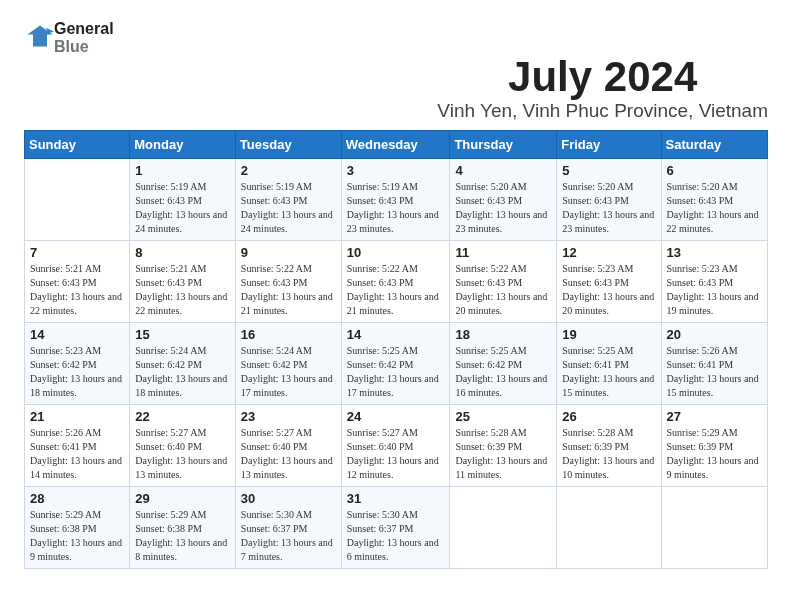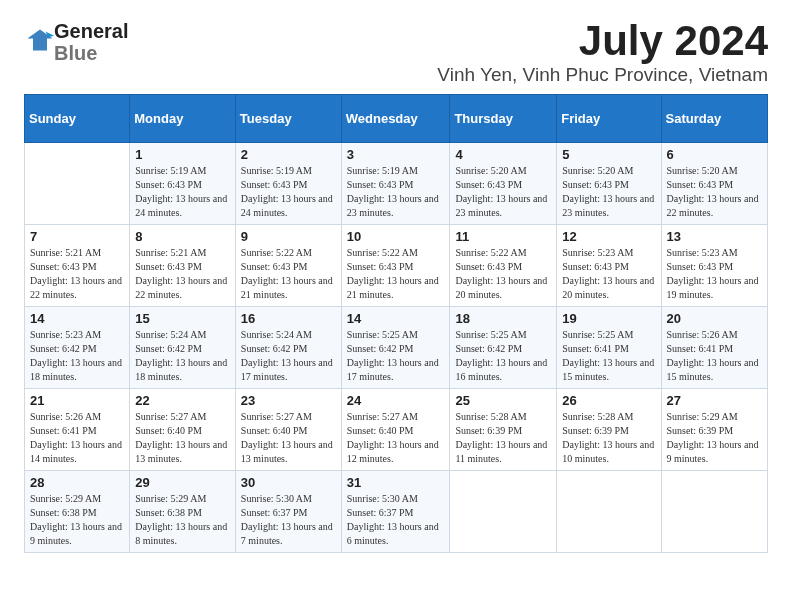--- a/index.html
+++ b/index.html
@@ -15,35 +15,36 @@
       justify-content: space-between;
       align-items: flex-start;
       margin-bottom: 6px;
     }
     .logo {
       display: flex;
       align-items: center;
       gap: 0px;
     }
     .logo-text {
-      font-size: 20px;
+      font-size: 16px;
       font-weight: bold;
       color: #222;
       line-height: 1.1;
     }
     .logo-text span {
       color: #737373;
     }
     .logo-bird {
       width: 28px;
       height: 28px;
       margin-left: 2px;
     }
     .title-block {
-      text-align: right;
+      text-align: center;
+      margin-top: 36px;
     }
     .month-title {
       font-size: 42px;
       font-weight: bold;
       color: #222;
       line-height: 1;
     }
     .location {
       font-size: 19px;
       color: #444;
@@ -52,21 +53,21 @@
     table {
       width: 100%;
       border-collapse: collapse;
       margin-top: 8px;
     }
     thead tr th {
       background-color: #2176c7;
       color: #fff;
       font-size: 13px;
       font-weight: bold;
-      padding: 16px 4px;
+      padding: 6px 4px;
       text-align: left;
       border: 1px solid #1a60a8;
     }
     tbody tr {
       vertical-align: top;
     }
     tbody tr:nth-child(odd) {
       background-color: #f5f8fc;
     }
     tbody tr:nth-child(even) {

